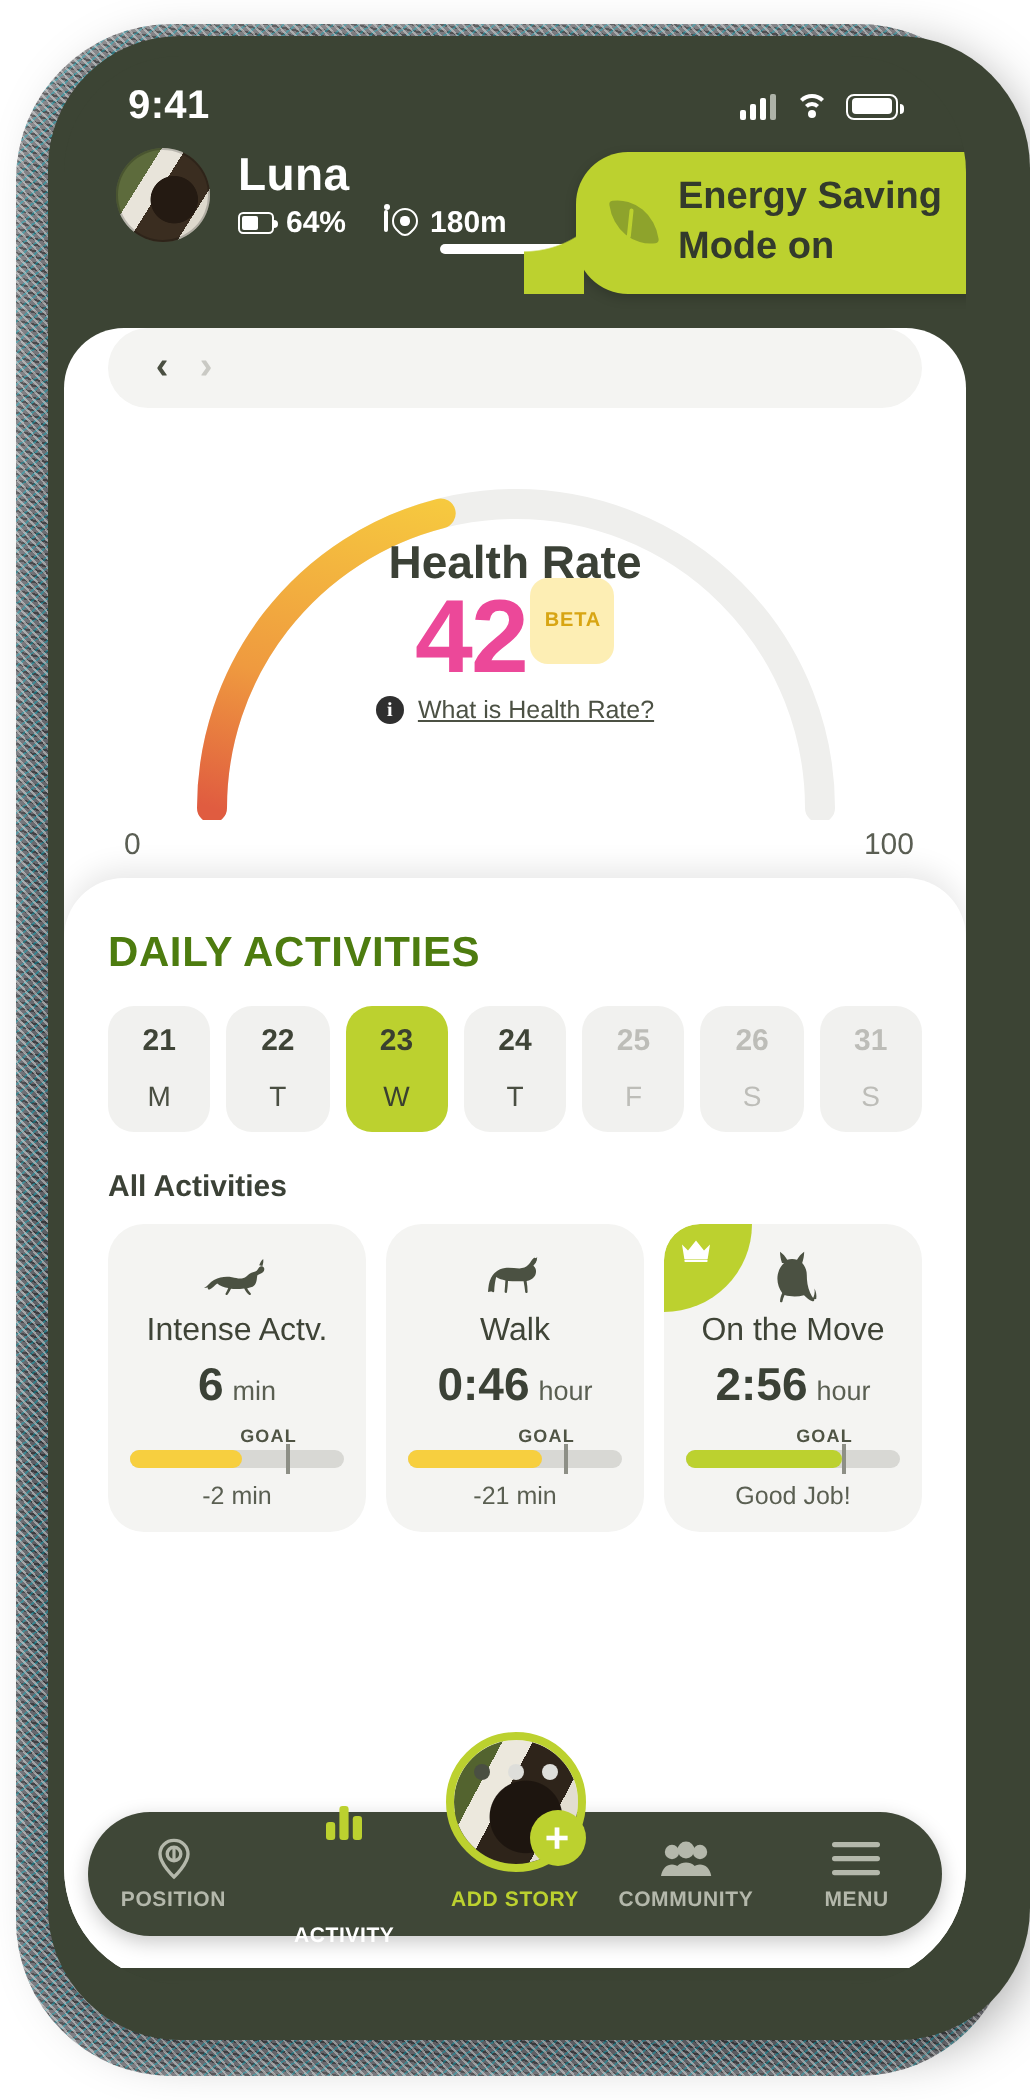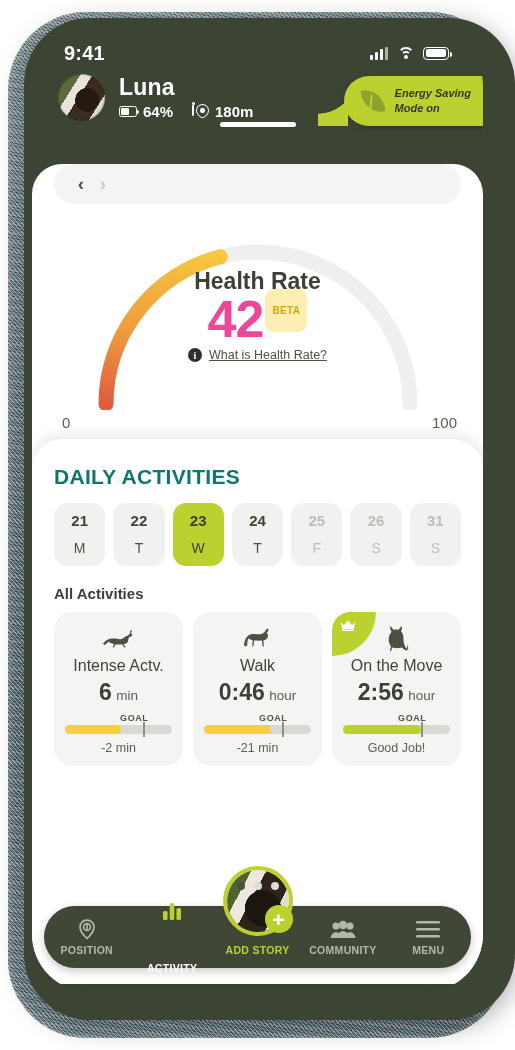--- a/index.html
+++ b/index.html
@@ -107,21 +107,21 @@
     background:#bcd12f; color:#333a2c;
     border-radius: 26px 0 0 26px;
     padding: 10px 30px 11px 18px;
     display:flex; align-items:center; gap:11px;
     box-shadow: 0 2px 6px rgba(0,0,0,.18);
   }
   .eco-badge::before{
     content:""; position:absolute; left:-26px; top:0; width:30px; height:100%;
     background: radial-gradient(circle at 0% 0%, rgba(0,0,0,0) 64%, #bcd12f 65%);
   }
-  .eco-text { font-size:11px; font-weight:bold; line-height:1.32; white-space:nowrap;font-style:italic; }
+  .eco-text { font-size:19px; font-weight:bold; line-height:1.32; white-space:nowrap; }
   .leaf { width:22px;height:24px; background:#8ea32c;
      border-radius: 2px 100% 2px 100%; transform: rotate(-8deg); position:relative; flex:0 0 auto;}
   .leaf::after{content:"";position:absolute; left:8px; top:5px; width:2.4px;height:15px;
      background:#bcd12f; border-radius:2px; transform:rotate(14deg);}
 
   .home-ind { width:76px;height:4.5px;background:#fff;border-radius:3px;
      margin: 1px auto 0; }
 
   
   .body-white {
@@ -156,21 +156,21 @@
   .gauge-min, .gauge-max { position:absolute; bottom:0; font-size:15px; color:#5b5f54; }
   .gauge-min { left: 30px; } .gauge-max { right: 26px; }
 
   
   .sheet {
     position:absolute; left:0; right:0; bottom:0; top:275px;
     background:#fff; border-radius:30px 30px 0 0;
     box-shadow: 0 -5px 14px rgba(0,0,0,.09);
     padding: 26px 22px 0;
   }
-  .sec-title { font-size:21px; font-weight:bold; color:#0f766e; letter-spacing:.3px; }
+  .sec-title { font-size:21px; font-weight:bold; color:#4d7c0f; letter-spacing:.3px; }
 
   .days { display:flex; gap:8px; margin-top:14px; }
   .day {
     flex:1; background:#f1f1ef; border-radius:13px;
     padding:9px 0 10px; text-align:center; cursor:pointer;
   }
   .day .d-num { font-size:15px; font-weight:bold; color:#3f4437; }
   .day .d-dow { font-size:14px; color:#4a4f42; margin-top:11px; }
   .day.dim .d-num, .day.dim .d-dow { color:#bdbdb8; }
   .day.sel { background:#bcd12f; }

